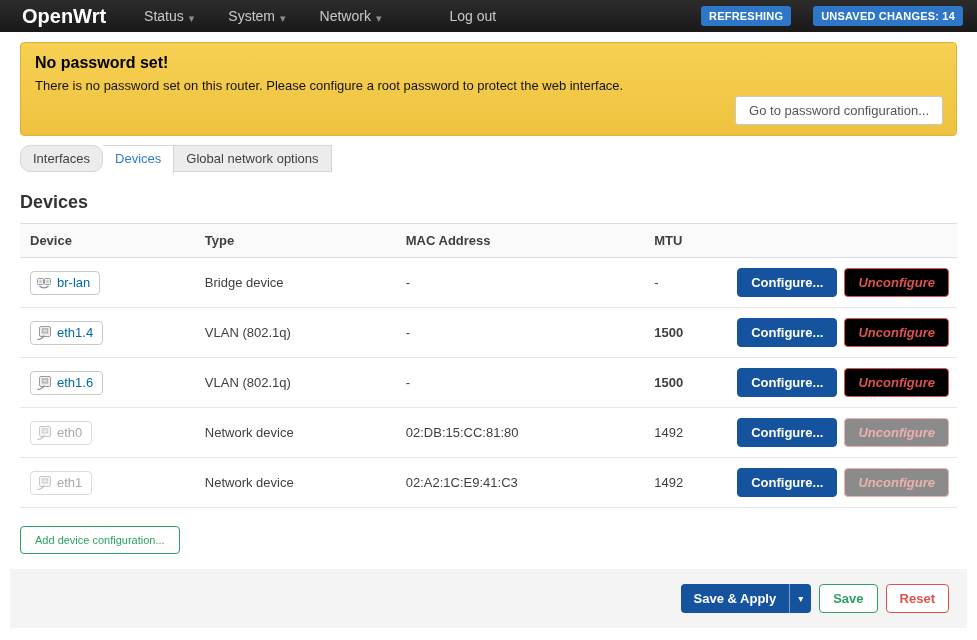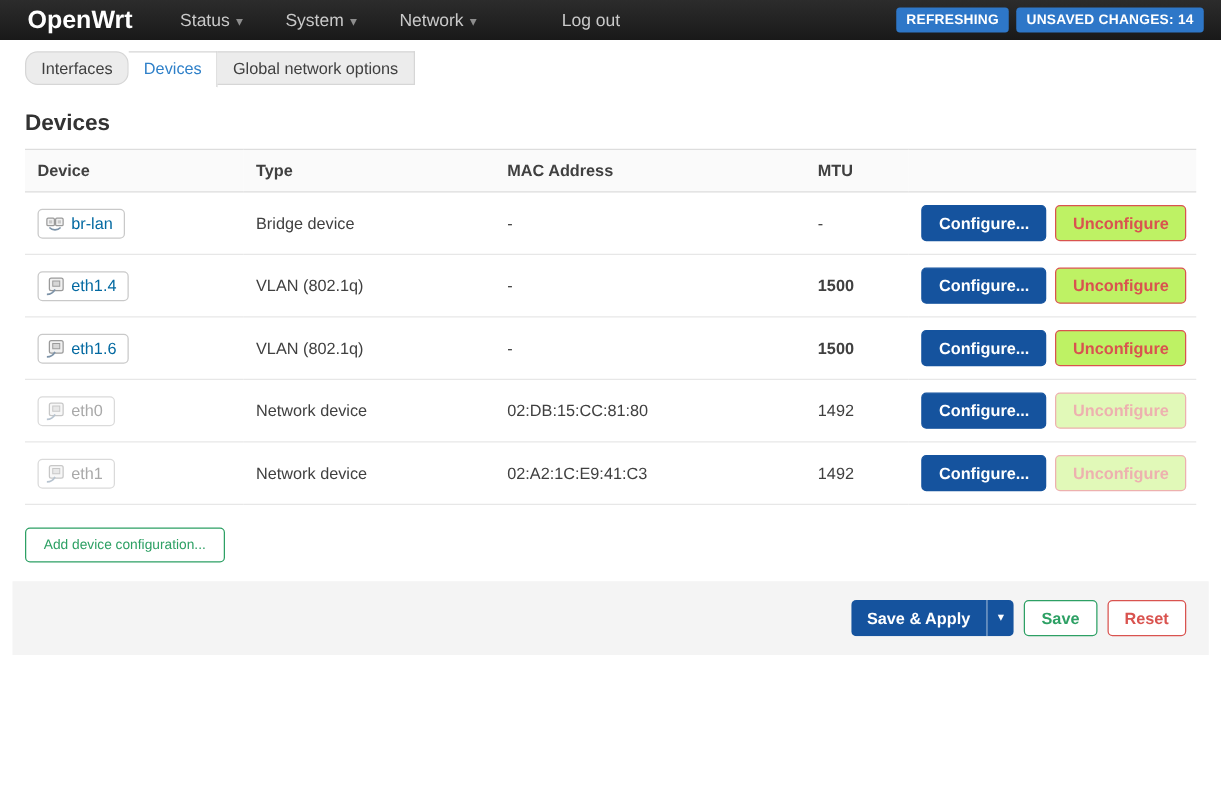--- a/index.html
+++ b/index.html
@@ -21,21 +21,21 @@
   
   .navbar{
     height:32px;background:linear-gradient(180deg,#2c2c2c 0%,#191919 100%);
     display:flex;align-items:center;padding:0 14px 0 22px;
   }
   .brand{color:#fff;font-size:20px;font-weight:bold;margin-right:38px;cursor:pointer;}
   .nav-items{display:flex;align-items:center;gap:34px;list-style:none;}
   .nav-item{color:#c9c9c9;font-size:14px;cursor:pointer;display:flex;align-items:flex-end;gap:5px;}
   .nav-item .caret{color:#8d8d8d;font-size:11px;line-height:1;}
   .nav-logout{margin-left:34px;}
-  .nav-badges{margin-left:auto;display:flex;gap:6px;}
+  .nav-badges{margin-left:auto;display:flex;gap:22px;}
   .badge{
     background:var(--c-badge);color:#fff;font-size:11px;font-weight:bold;
     padding:4px 8px;border-radius:3px;letter-spacing:.2px;cursor:pointer;
   }
   
   .content{padding:0 20px;}
   
   .alert{
     margin-top:10px;height:94px;position:relative;
     background:linear-gradient(180deg,var(--c-warn1),var(--c-warn2));
@@ -88,21 +88,21 @@
     padding:3px 9px 3px 5px;font-size:13px;color:#0369a1;cursor:pointer;
   }
   .row-disabled .chip{color:#a9a9a9;border-color:#dadada;}
   .row-disabled .chip svg{opacity:.55;}
   
   .btn{
     font-family:inherit;font-size:13px;font-weight:bold;border-radius:4px;
     padding:6px 13px;cursor:pointer;border:1px solid transparent;
   }
   .btn-configure{background:var(--c-primary);color:#fff;border-color:var(--c-primary);min-width:97px;margin-right:7px;}
-  .btn-unconfigure{background:#bef264;color:var(--c-red);border-color:var(--c-red);min-width:98px;}
+  .btn-unconfigure{background:#000000;color:var(--c-red);border-color:var(--c-red);min-width:98px;font-style:italic;}
   .btn-unconfigure.disabled{opacity:.45;cursor:default;}
   .btn-add{
     margin-top:18px;background:#fff;color:var(--c-green);border:1px solid var(--c-green);
     border-radius:4px;font-size:11px;font-weight:normal;padding:7px 14px;cursor:pointer;
     font-family:inherit;
   }
   
   .page-actions{
     margin:15px 10px 0;background:#f4f4f4;
     padding:15px 18px;display:flex;justify-content:flex-end;gap:8px;align-items:center;
@@ -143,20 +143,25 @@
     </li>
   </ul>
   <div class="nav-badges">
     <span class="badge">REFRESHING</span>
     <span class="badge">UNSAVED CHANGES: 14</span>
   </div>
 </header>
 
 <div class="content">
 
+  <div class="alert">
+    <div class="alert-title">No password set!</div>
+    <div class="alert-msg">There is no password set on this router. Please configure a root password to protect the web interface.</div>
+    <button class="alert-btn">Go to password configuration...</button>
+  </div>
 
   <ul class="tabs">
     <li class="tab">Interfaces</li>
     <li class="tab active">Devices</li>
     <li class="tab">Global network options</li>
   </ul>
 
   <h2 class="section-title">Devices</h2>
 
   <table class="devices">

